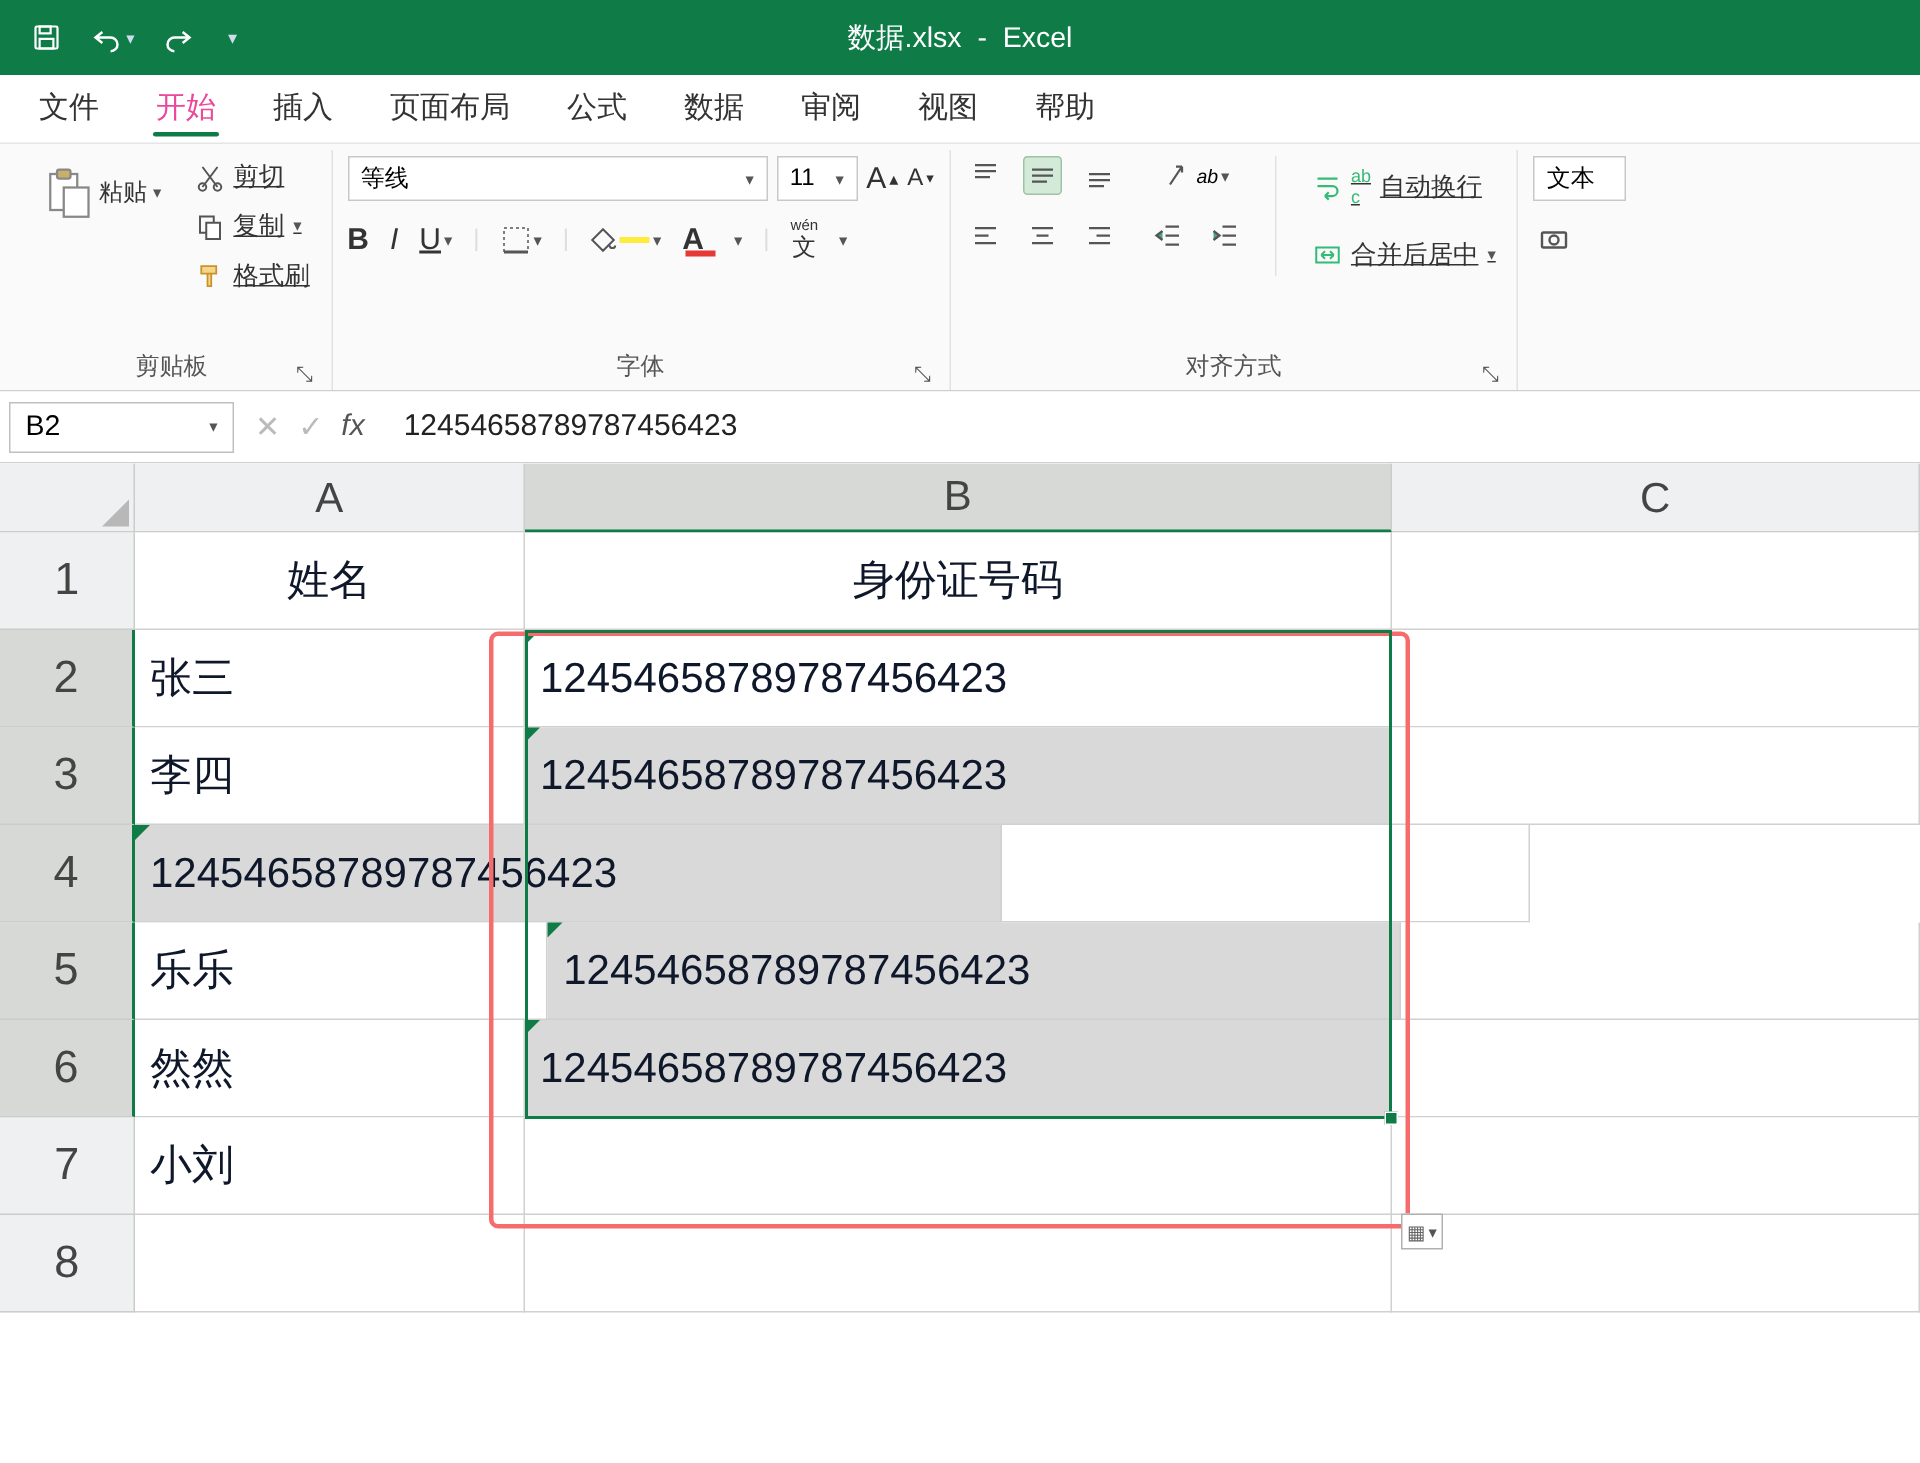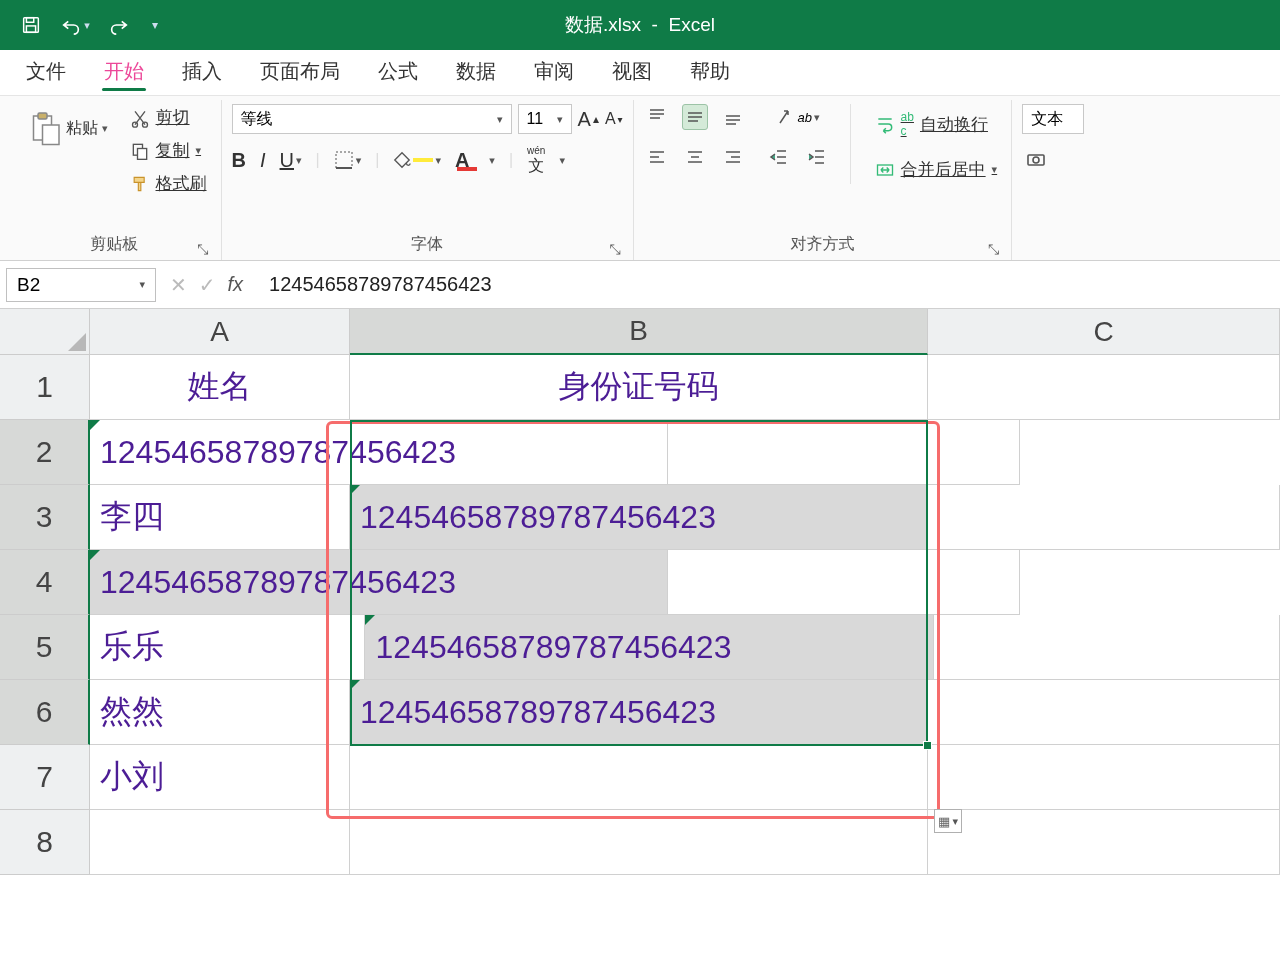--- a/index.html
+++ b/index.html
@@ -59,21 +59,21 @@
 .corner{position:absolute;left:0;top:0;width:90px;height:46px;background:#eef0f1;border-right:1px solid #ccc;border-bottom:1px solid #ccc;display:flex;align-items:flex-end;justify-content:flex-end;cursor:pointer;}
 .corner::after{content:"";border-style:solid;border-width:0 0 18px 18px;border-color:transparent transparent #b8b8b8 transparent;margin:0 3px 3px 0;}
 .colhdrs{position:absolute;left:90px;top:0;right:0;height:46px;display:flex;}
 .colh{background:#eef0f1;border-right:1px solid #ccc;border-bottom:1px solid #ccc;display:flex;align-items:center;justify-content:center;font-size:28px;color:#444;cursor:pointer;}
 .colh.sel{background:#d7d9d7;border-bottom:2px solid #0f7b47;}
 .rowhdrs{position:absolute;left:0;top:46px;width:90px;}
 .rowh{height:65px;background:#eef0f1;border-right:1px solid #ccc;border-bottom:1px solid #ccc;display:flex;align-items:center;justify-content:center;font-size:30px;color:#444;cursor:pointer;}
 .rowh.sel{background:#d7d9d7;border-right:2px solid #0f7b47;}
 .cells{position:absolute;left:90px;top:46px;right:0;}
 .cellrow{display:flex;height:65px;}
-.cell{border-right:1px solid #d0d0d0;border-bottom:1px solid #d0d0d0;font-size:32px;padding:4px 10px;display:flex;align-items:center;color:#4c1d95;background:#fff;position:relative;cursor:cell;}
+.cell{border-right:1px solid #d0d0d0;border-bottom:1px solid #d0d0d0;font-size:28px;padding:4px 10px;display:flex;align-items:center;color:#0f172a;background:#fff;position:relative;cursor:cell;}
 .cell.hdr{justify-content:center;}
 .cell.selrange{background:#d9d9d9;}
 .cell.active{background:#fff;}
 .text-ind{position:absolute;left:0;top:0;border-style:solid;border-width:10px 10px 0 0;border-color:#0f7b47 transparent transparent transparent;}
 
 .selborder{position:absolute;border:2px solid #0f7b47;pointer-events:none;}
 .fillhandle{position:absolute;width:9px;height:9px;background:#0f7b47;border:1px solid #fff;pointer-events:none;}
 .redbox{position:absolute;border:3px solid #f66c6c;border-radius:6px;pointer-events:none;}
 .autofillopt{position:absolute;width:28px;height:24px;border:1px solid #b0b0b0;background:#fff;display:flex;align-items:center;justify-content:center;cursor:pointer;font-size:13px;color:#666;}
 
@@ -372,20 +372,21 @@
       <div class="rowh">7</div>
       <div class="rowh">8</div>
     </div>
   <div class="cells" id="cells">
       <div class="cellrow">
         <div class="cell hdr" style="width: 260px;">姓名</div>
         <div class="cell hdr" style="width: 578px;">身份证号码</div>
         <div class="cell hdr" style="width: 352px;"></div>
       </div>
       <div class="cellrow">
+        <div class="cell" style="width: 260px;">张三</div>
         <div class="cell active" style="width: 578px;">12454658789787456423<span class="text-ind"></span></div>
         <div class="cell" style="width: 352px;"></div>
       </div>
       <div class="cellrow">
         <div class="cell" style="width: 260px;">李四</div>
         <div class="cell selrange" style="width: 578px;">12454658789787456423<span class="text-ind"></span></div>
         <div class="cell" style="width: 352px;"></div>
       </div>
       <div class="cellrow">
         <div class="cell selrange" style="width: 578px;">12454658789787456423<span class="text-ind"></span></div>

